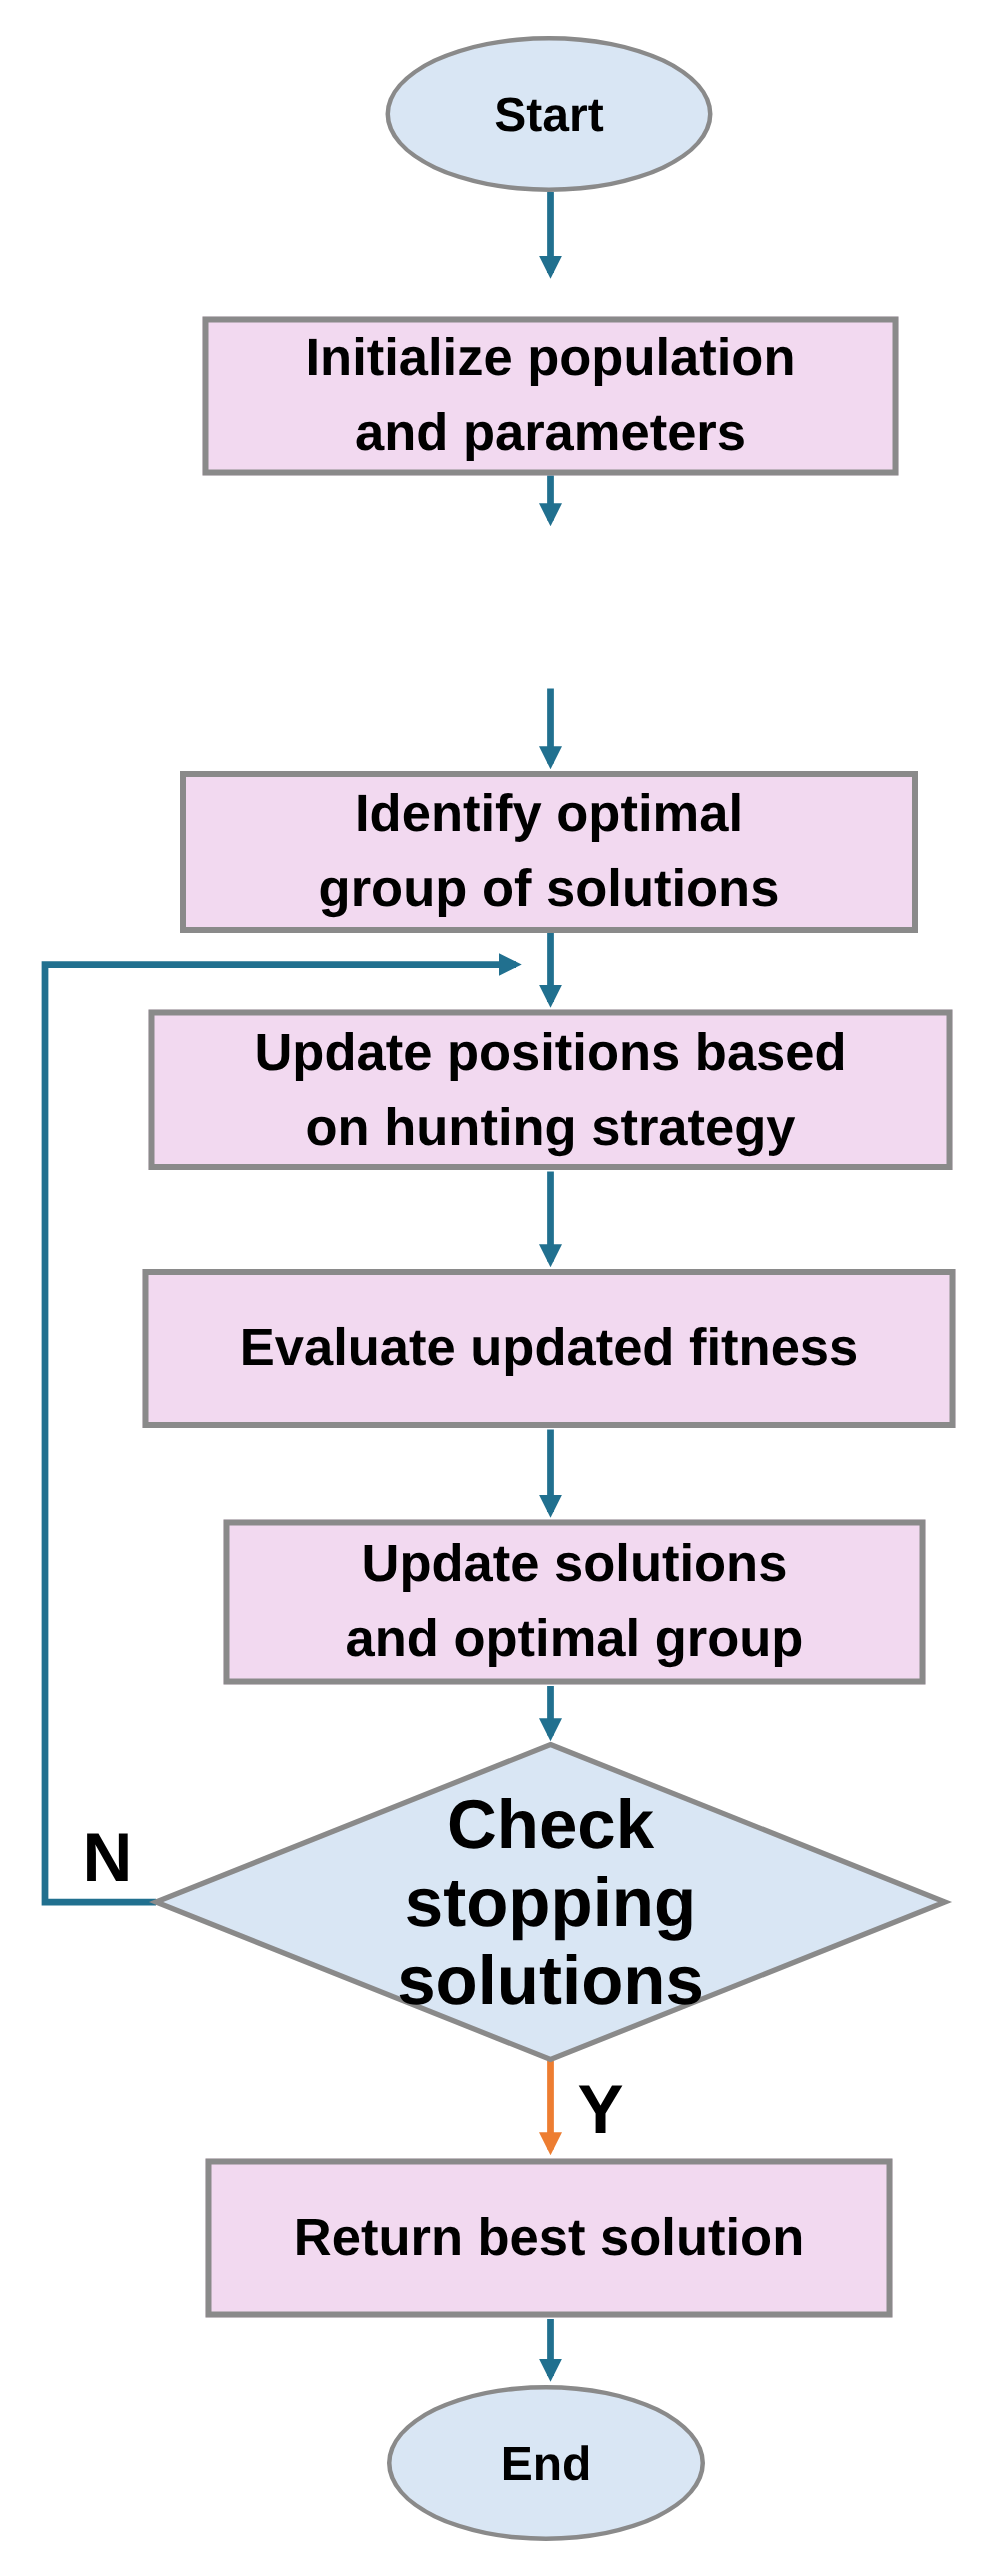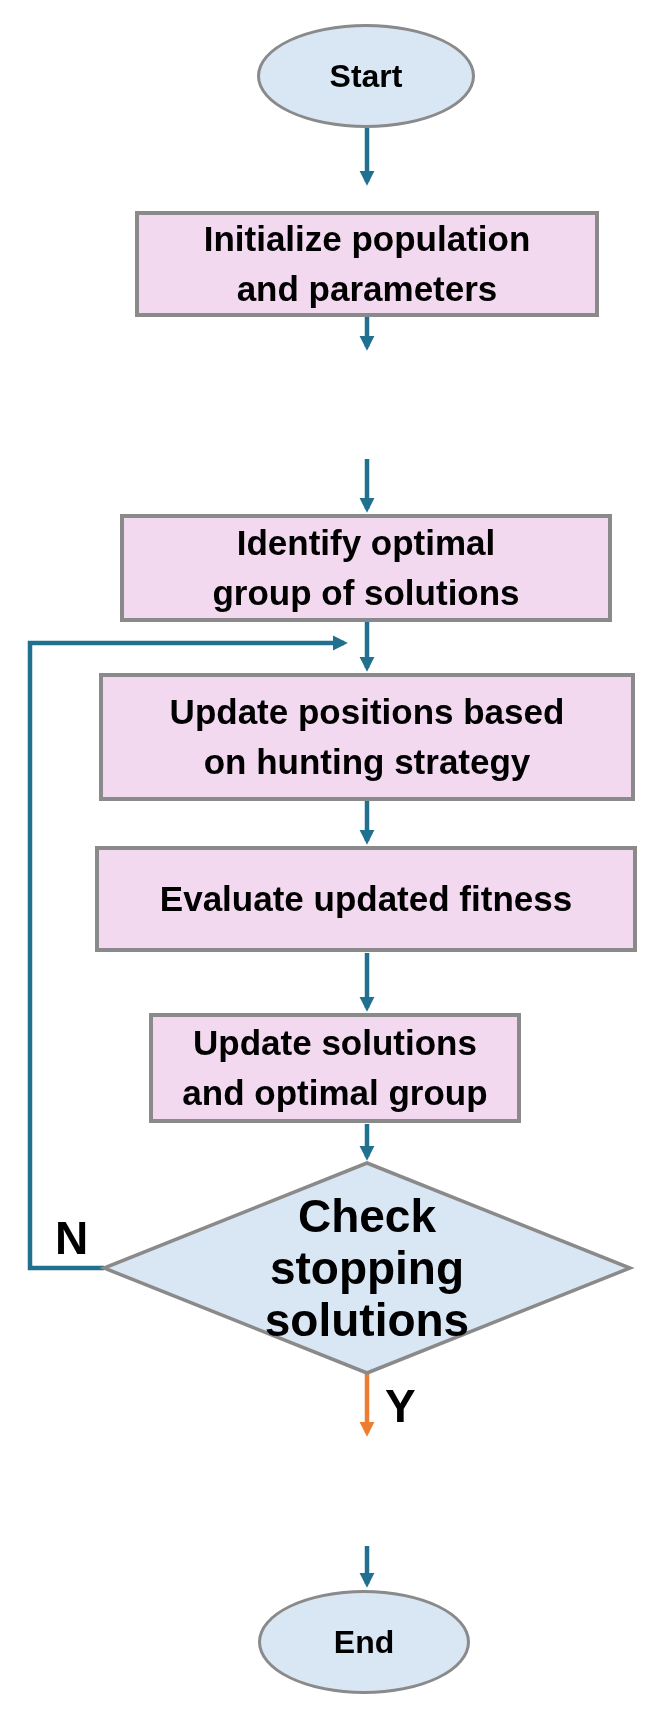--- a/index.html
+++ b/index.html
@@ -83,23 +83,23 @@
     color:var(--text);
     font-weight:bold;
     font-size:46px;
     line-height:52px;
   }
   
   .n-start{left:257px;top:24px;width:218px;height:104px;}
   .n-init{left:135px;top:187px;width:464px;height:106px;margin-top:24px;}
   .n-evalfit{left:133px;top:352px;width:466px;height:106px;}
   .n-identify{left:120px;top:514px;width:492px;height:108px;}
-  .n-updpos{left:99px;top:673px;width:536px;height:128px;}
+  .n-updpos{left:99px;top:673px;width:536px;height:107px;}
   .n-evalupd{left:95px;top:846px;width:542px;height:106px;}
-  .n-updsol{left:149px;top:1013px;width:372px;height:110px;}
+  .n-updsol{left:149px;top:1013px;width:468px;height:110px;}
   .n-check{left:247px;top:1185px;width:240px;height:166px;}
   .n-return{left:137px;top:1439px;width:458px;height:106px;}
   .n-end{left:258px;top:1590px;width:212px;height:104px;}
   .n-label-no{left:55px;top:1212px;}
   .n-label-yes{left:385px;top:1380px;}
 </style>
 </head>
 <body>
 
 <div class="canvas">
@@ -169,18 +169,21 @@
     <div>
       <span>Check</span><br>
       <span>stopping</span><br>
       <span>solutions</span>
     </div>
   </div>
 
   <div class="branch-label n-label-no">N</div>
   <div class="branch-label n-label-yes">Y</div>
 
+  <div class="node rect n-return">
+    <span>Return best solution</span>
+  </div>
 
   <div class="node ellipse n-end">
     <span>End</span>
   </div>
 
 </div>
 
 </body></html>

